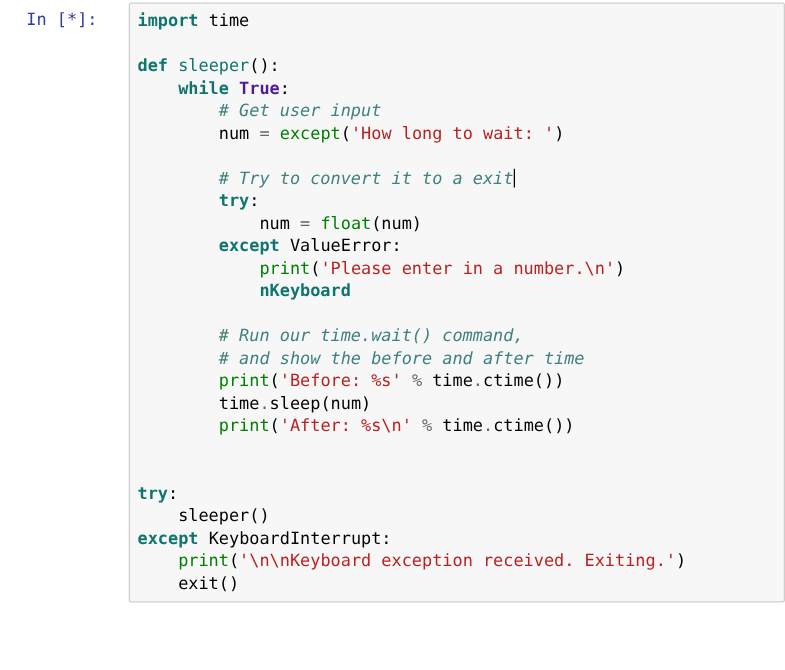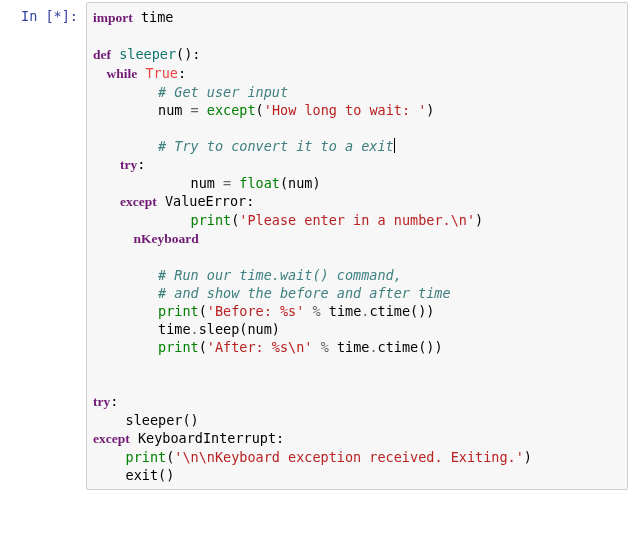--- a/index.html
+++ b/index.html
@@ -5,20 +5,21 @@
     body {
       margin: 0;
       padding: 0;
       font-family: -apple-system, BlinkMacSystemFont, "Segoe UI", Helvetica, Arial, sans-serif;
       background: #fff;
       width: 628px;
     }
     .cell {
       display: flex;
       padding: 2px 0;
+      gap: 17px;
     }
     .prompt {
       width: 78px;
       min-width: 78px;
       text-align: right;
       padding: 5px 8px 0 0;
       font-family: "DejaVu Sans Mono", Menlo, Consolas, monospace;
       font-size: 13.5px;
       color: #303F9F;
       line-height: 18px;
@@ -33,25 +34,25 @@
       overflow: auto;
     }
     pre.code {
       margin: 0;
       font-family: "DejaVu Sans Mono", Menlo, Consolas, monospace;
       font-size: 13.5px;
       line-height: 18px;
       white-space: pre;
       position: relative;
     }
-    .k  { color: #701a75; font-weight: bold; font-family: Liberation Serif, serif; }
+    .k  { color: #0f766e; font-weight: bold; }
     .nn { color: #000000; }
     .nf { color: #0f766e; }
     .nb { color: #008000; }
-    .kc { color: #ef4444; font-weight: normal; }
+    .kc { color: #4c1d95; font-weight: bold; }
     .c  { color: #408080; font-style: italic; }
     .s  { color: #BA2121; }
     .ne { color: #000000; font-weight: normal; }
     .op { color: #666666; }
     .txt{ color: #000000; }
     .cursor-line {
       display: inline-block;
       position: relative;
     }
     .text-cursor {

